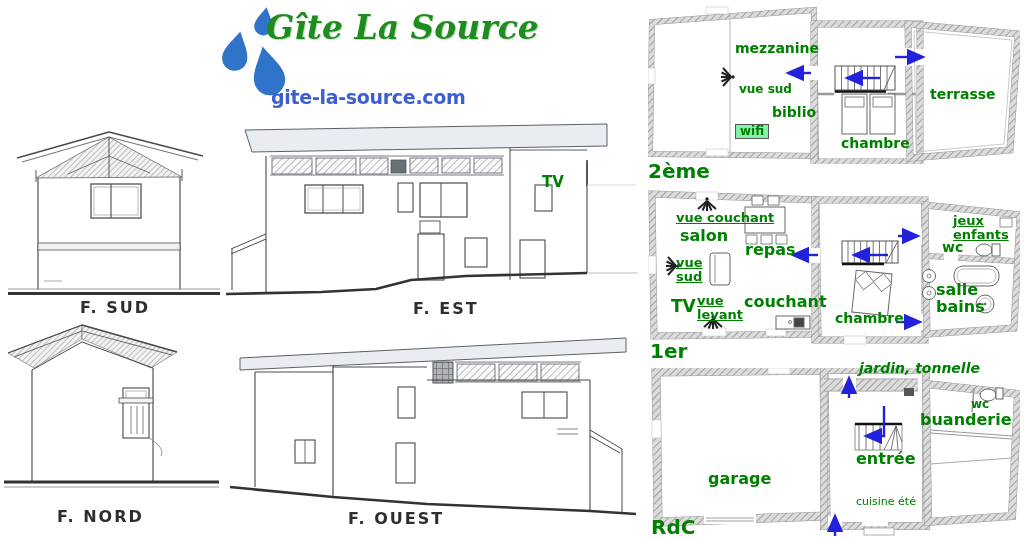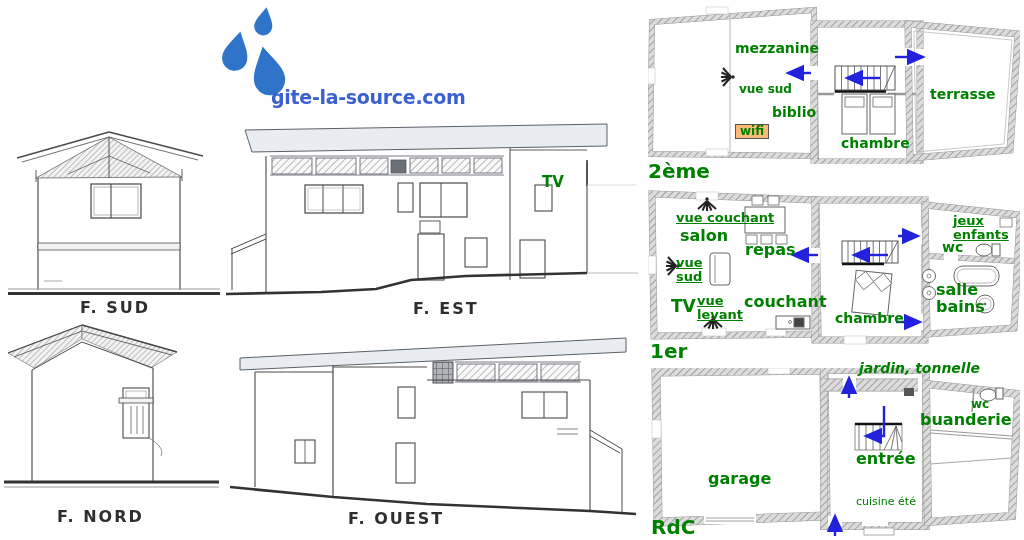--- a/index.html
+++ b/index.html
@@ -7,21 +7,21 @@
          font-family:"DejaVu Sans",sans-serif;}
   #stage svg{position:absolute;}
   .lbl{position:absolute;font-family:"DejaVu Sans",sans-serif;font-weight:bold;
        color:#008000;font-size:14px;line-height:1.05;white-space:nowrap;z-index:5;}
   .sm{font-size:13px;text-decoration:underline;}
   .md{font-size:12px;}
   .lg{font-size:16px;}
   .it{font-style:italic;}
   .wrap{white-space:normal;text-align:left;}
   .floor{font-size:20px;}
-  .boxed{border:1px solid #555;background:#fdba74;padding:0 4px;font-size:12px;}
+  .boxed{border:1px solid #555;background:#86efac;padding:0 4px;font-size:12px;}
   .cuis{font-weight:normal;font-size:11px;text-align:center;}
   .elev{position:absolute;color:#2e2e2e;font-size:16px;font-weight:bold;
         letter-spacing:2px;z-index:5;font-family:"DejaVu Sans",sans-serif;white-space:nowrap;}
   .title{position:absolute;left:266px;top:8px;font-family:"DejaVu Serif",serif;
          font-style:italic;font-weight:bold;font-size:33px;color:#1f8c1f;
          text-shadow:1px 1px 0 #bfe0bf;z-index:6;white-space:nowrap;}
   .subtitle{position:absolute;left:286px;top:57px;font-family:"DejaVu Serif",serif;
          font-style:italic;font-weight:bold;font-size:21px;color:#1f8c1f;z-index:6;white-space:nowrap;}
   .website{position:absolute;left:271px;top:86px;font-size:19px;font-weight:bold;
          color:#3a5fd0;text-decoration:none;z-index:6;letter-spacing:-0.3px;white-space:nowrap;}
@@ -67,20 +67,21 @@
     </defs>
   </svg>
 
   <svg style="left:212px;top:0" width="80" height="106" viewBox="0 0 80 106">
     <g fill="#2f74c9">
       <path transform="translate(52,22) rotate(10) scale(0.75)" d="M0 -20 C6 -9 12 -2 12 6 A12 12 0 1 1 -12 6 C-12 -2 -6 -9 0 -20 Z"></path>
       <path transform="translate(24,52) rotate(12) scale(1.05)" d="M0 -20 C6 -9 12 -2 12 6 A12 12 0 1 1 -12 6 C-12 -2 -6 -9 0 -20 Z"></path>
       <path transform="translate(56,72) rotate(-12) scale(1.3)" d="M0 -20 C6 -9 12 -2 12 6 A12 12 0 1 1 -12 6 C-12 -2 -6 -9 0 -20 Z"></path>
     </g>
   </svg>
+  <div class="title">Gîte La Source</div>
   <a class="website" href="#">gite-la-source.com</a>
 
   <svg style="left:8px;top:126px" width="212" height="192" viewBox="0 0 212 192">
     <g class="sk" stroke-width="1">
       <polygon points="28,52 101,11 174,51" fill="url(#roofhatch)" stroke="#666" stroke-width="0.8"></polygon>
       <path d="M101 6 L9 32" stroke-width="1.3"></path>
         <path d="M101 11 L14 36" stroke-width="0.8"></path>
       <path d="M101 6 L195 30" stroke-width="1.3"></path>
         <path d="M101 11 L190 34" stroke-width="0.8"></path>
       <path d="M101 11 V52" stroke="#555"></path>

